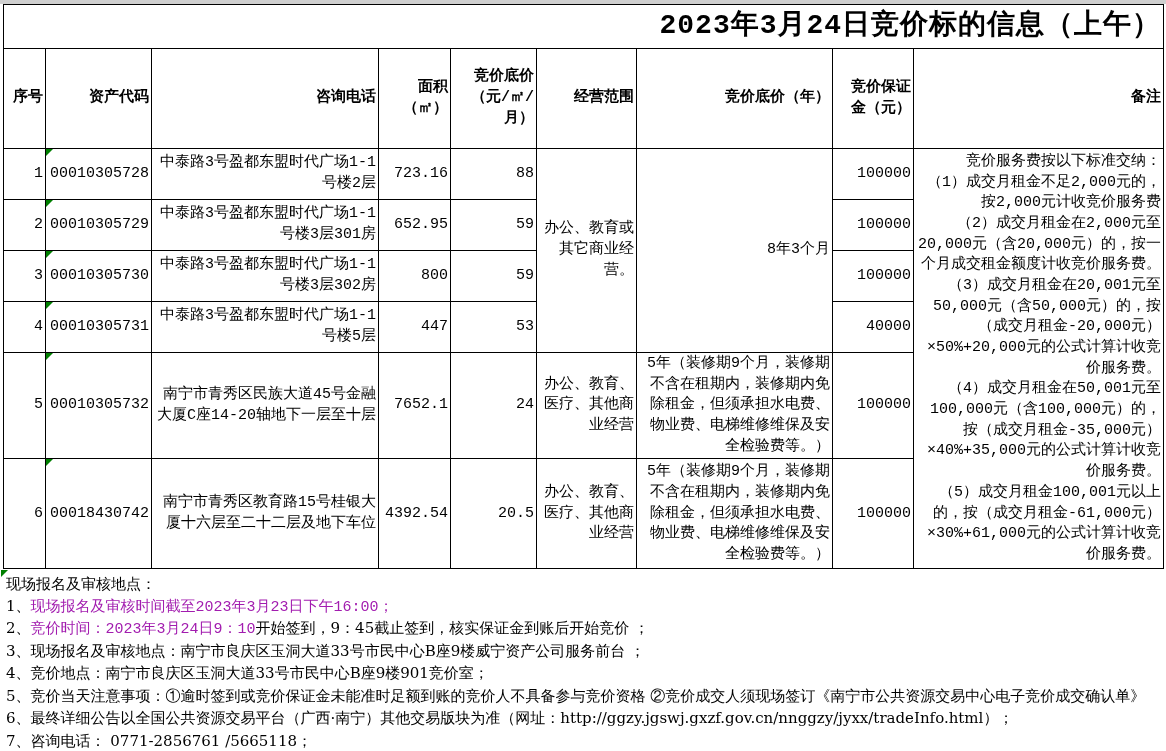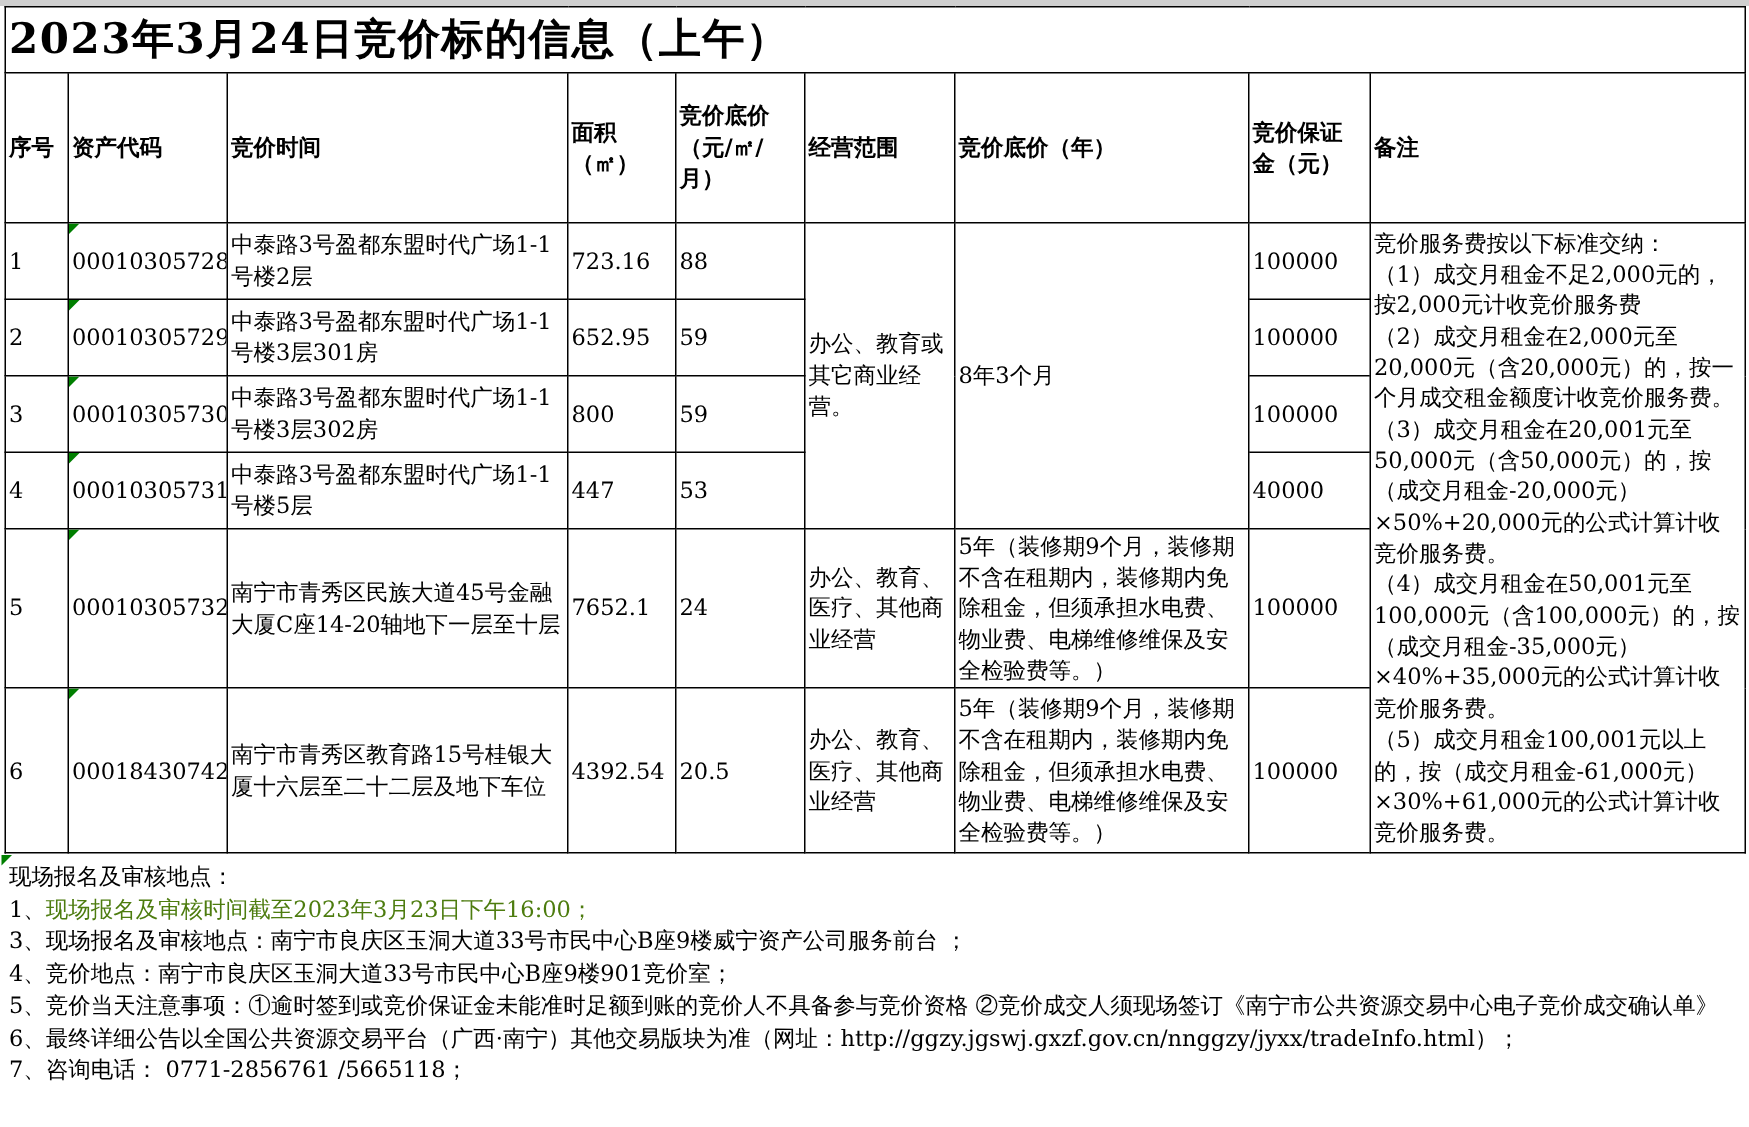--- a/index.html
+++ b/index.html
@@ -17,26 +17,27 @@
     background: #cfcfcf;
   }
   table.bid-table {
     position: absolute; top: 4px; left: 3px;
     width: 1160px;
     border-collapse: collapse;
     table-layout: fixed;
   }
   table.bid-table td {
     border: 1px solid #000;
-    text-align: left;
+    text-align: right;
     vertical-align: middle;
     font-size: 15px;
     line-height: 1.38;
     padding: 1px 2px;
     overflow: hidden;
+    font-family: Liberation Mono, monospace;
   }
   tr.title-row td {
     height: 44px;
     font-size: 28px;
     font-weight: bold;
     letter-spacing: 1px;
   }
   tr.header-row td {
     height: 100px;
     font-weight: bold;
@@ -63,21 +64,21 @@
   .term-long { padding: 2px 3px; }
   .notes {
     position: absolute;
     left: 6px; top: 574px;
     width: 1158px;
     font-size: 15px;
     line-height: 21.5px;
   }
   .notes-tri-anchor { position: absolute; top: -4px; left: -5px; }
   .note-line { white-space: nowrap; }
-  .red { color: #4d7c0f; }
+  .red { color: #a21caf; font-family: Liberation Mono, monospace; }
 </style>
 </head>
 <body>
 
 <div class="top-strip"></div>
 
 <table class="bid-table">
   <colgroup>
     <col style="width:42px">
       <col style="width:106px">
@@ -89,21 +90,21 @@
       <col style="width:81px">
       <col style="width:250px">
   </colgroup>
   <tbody>
       <tr class="title-row">
     <td colspan="9">2023年3月24日竞价标的信息（上午）</td>
   </tr>
   <tr class="header-row">
     <td>序号</td>
     <td>资产代码</td>
-    <td>竞价时间</td>
+    <td>咨询电话</td>
     <td>面积
 （㎡）</td>
     <td>竞价底价
 （元/㎡/
 月）</td>
     <td>经营范围</td>
     <td>竞价底价（年）</td>
     <td>竞价保证
 金（元）</td>
     <td>备注</td>
@@ -168,18 +169,19 @@
     <td class="term-long">5年（装修期9个月，装修期不含在租期内，装修期内免除租金，但须承担水电费、物业费、电梯维修维保及安全检验费等。）</td>
     <td>100000</td>
   </tr>
 </tbody>
   </table>
 
 <div class="notes">
   <span class="tri notes-tri-anchor"></span>
   <div class="note-line">现场报名及审核地点：</div>
   <div class="note-line"><span>1、</span><span class="red">现场报名及审核时间截至2023年3月23日下午16:00；</span><span></span></div>
+  <div class="note-line"><span>2、</span><span class="red">竞价时间：2023年3月24日9：10</span><span>开始签到，9：45截止签到，核实保证金到账后开始竞价 ；</span></div>
   <div class="note-line"><span>3、</span><span class="red"></span><span>现场报名及审核地点：南宁市良庆区玉洞大道33号市民中心B座9楼威宁资产公司服务前台 ；</span></div>
   <div class="note-line"><span>4、</span><span class="red"></span><span>竞价地点：南宁市良庆区玉洞大道33号市民中心B座9楼901竞价室；</span></div>
   <div class="note-line"><span>5、</span><span class="red"></span><span>竞价当天注意事项：①逾时签到或竞价保证金未能准时足额到账的竞价人不具备参与竞价资格 ②竞价成交人须现场签订《南宁市公共资源交易中心电子竞价成交确认单》</span></div>
   <div class="note-line"><span>6、</span><span class="red"></span><span>最终详细公告以全国公共资源交易平台（广西·南宁）其他交易版块为准（网址：http://ggzy.jgswj.gxzf.gov.cn/nnggzy/jyxx/tradeInfo.html）；</span></div>
   <div class="note-line"><span>7、</span><span class="red"></span><span>咨询电话： 0771-2856761 /5665118；</span></div>
 </div>
 
 </body></html>

